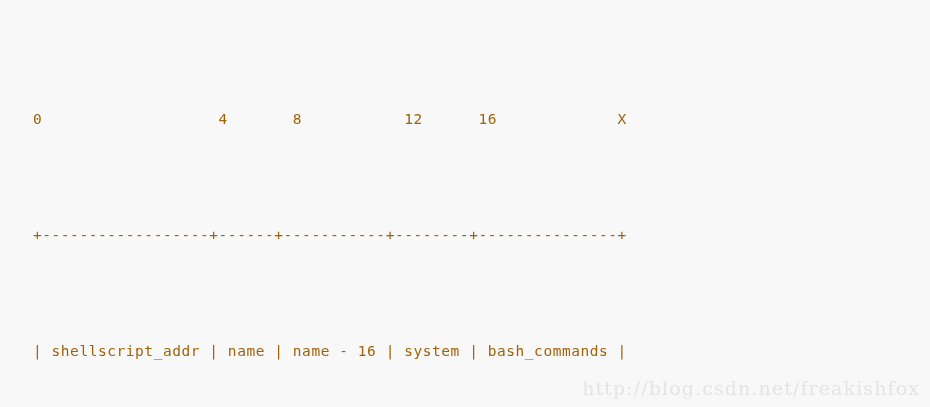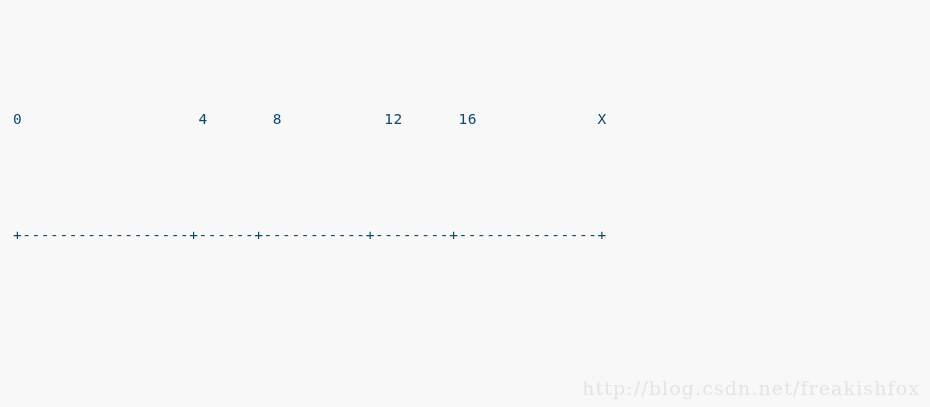--- a/index.html
+++ b/index.html
@@ -33,21 +33,22 @@
     letter-spacing: 0.55px;
     color: #555555;
     white-space: pre;
     -webkit-font-smoothing: antialiased;
   }
 
   .line {
     display: block;
     white-space: pre;
     height: 29px;
-    color: #0c4a6e;
+    color: #a16207;
+    margin-left: 20px;
   }
 
   .watermark {
     position: absolute;
     right: 10px;
     bottom: 8px;
     font-family: "DejaVu Serif", "Liberation Serif", serif;
     font-size: 19px;
     letter-spacing: 1.1px;
     color: #e4e4e4;
@@ -59,20 +60,21 @@
 <body>
 
 <div id="page">
 
   <div class="code-block">
 
     <span class="line">0                   4       8           12      16             X</span>
 
     <span class="line">+------------------+------+-----------+--------+---------------+</span>
 
+    <span class="line">| shellscript_addr | name | name - 16 | system | bash_commands |</span>
 
     
 
     
 
     
 
     
 
     

